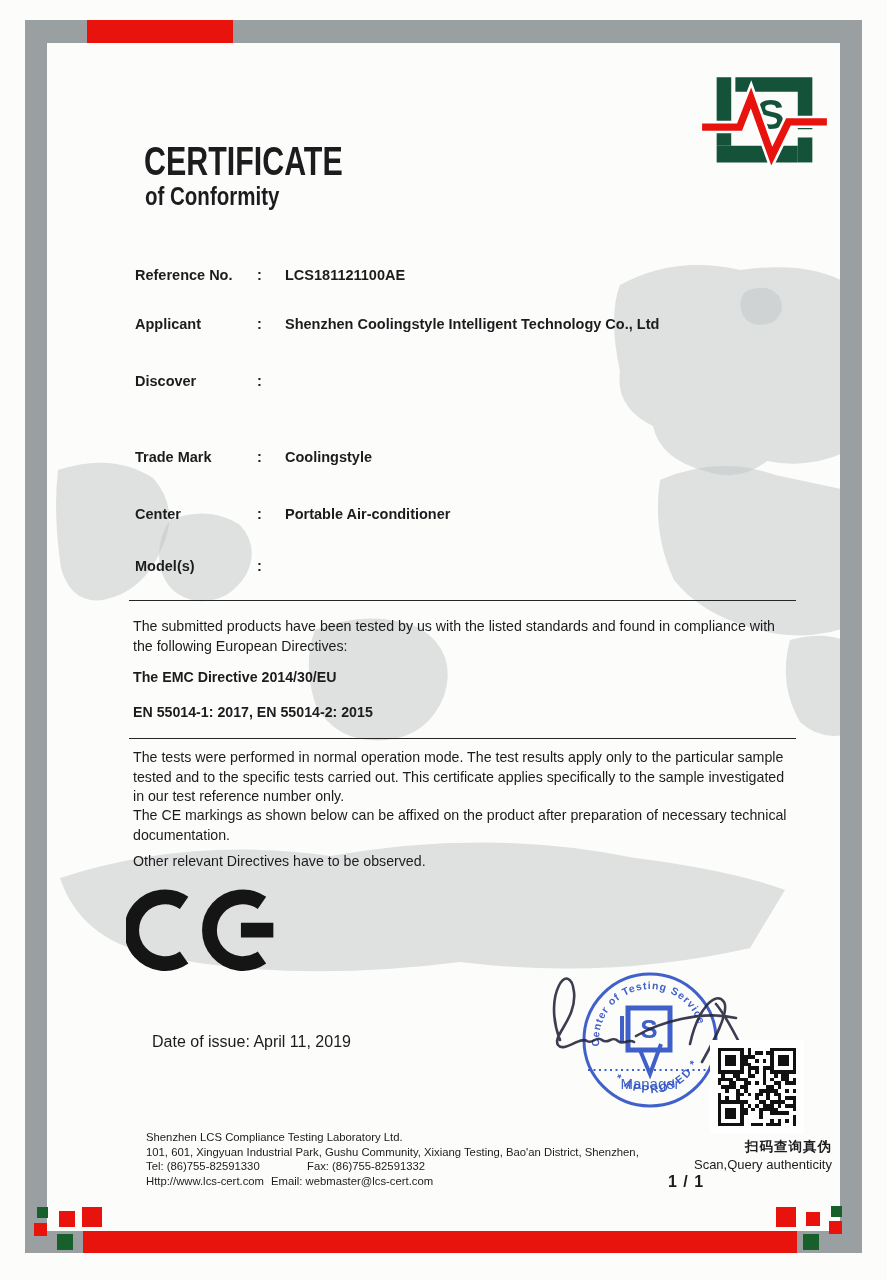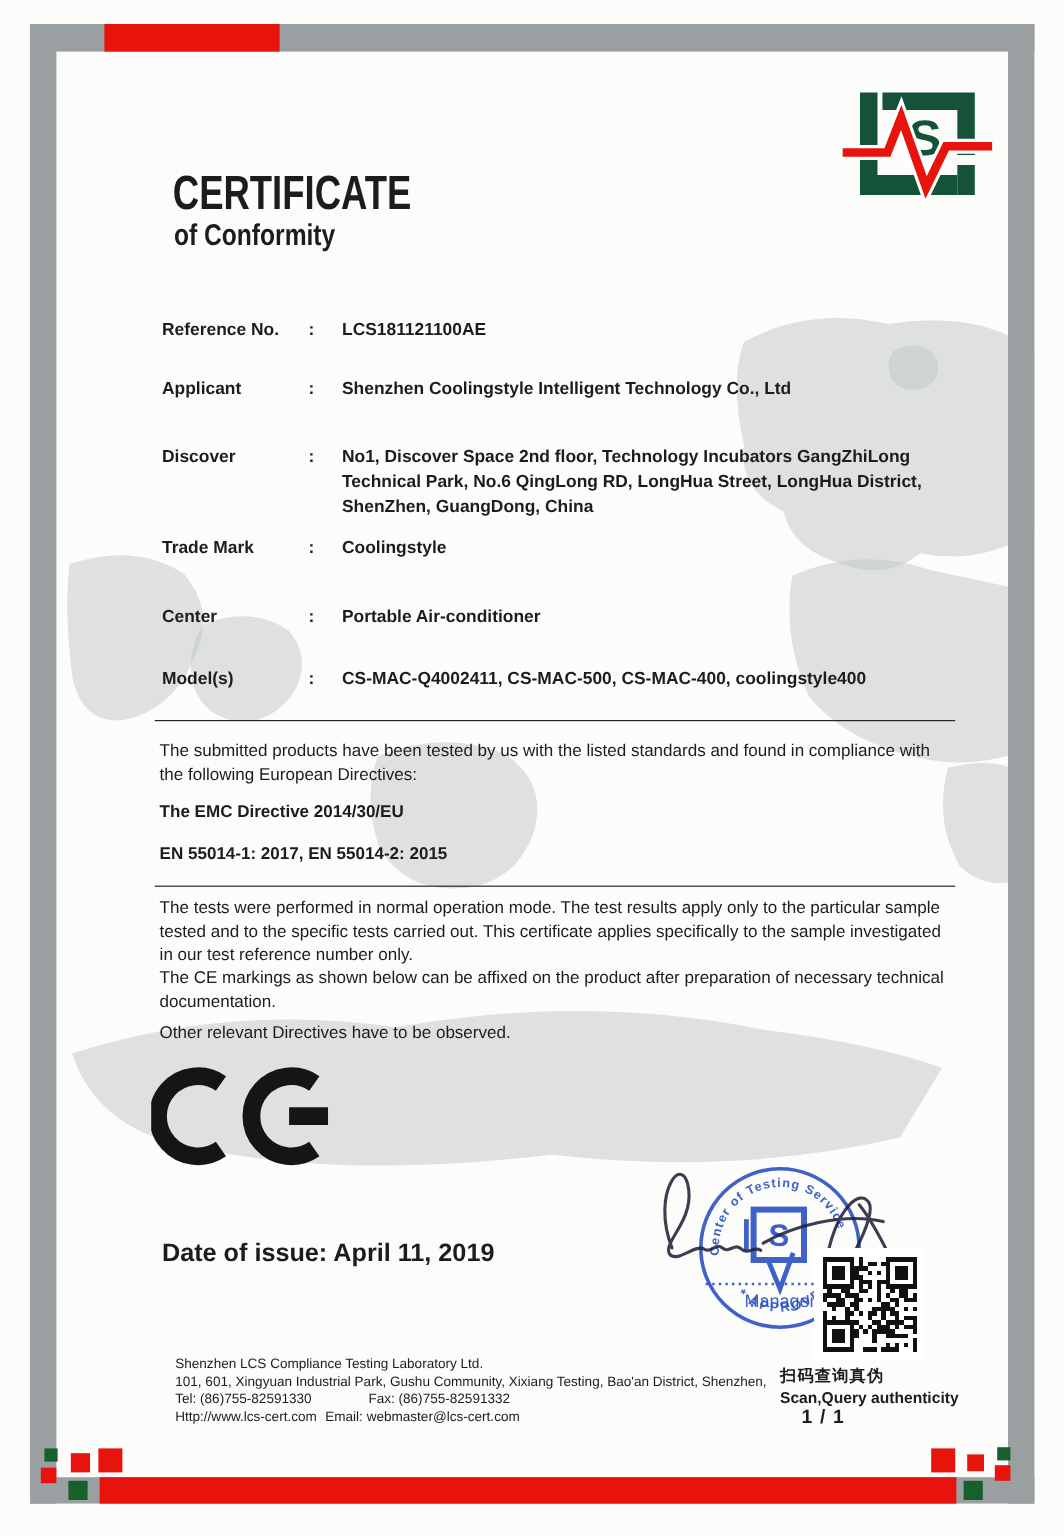--- a/index.html
+++ b/index.html
@@ -37,28 +37,28 @@
   .fcolon{width:28px;flex:none}
   .fvalue{width:514px}
   
   .rule{position:absolute;left:129px;width:667px;border-top:1.7px solid #262626}
   
   .para{position:absolute;left:133px;width:657px;font-size:14.2px;line-height:19.5px}
   .bold{font-weight:bold}
   
   .ce{position:absolute;left:126px;top:882px;width:152px}
   
-  .date{position:absolute;left:135px;top:1033px;font-size:21px;font-weight:bold}
+  .date{position:absolute;left:152px;top:1033px;font-size:16px;font-weight:normal}
   
   .stamp{position:absolute;left:540px;top:952px;width:225px;height:180px;z-index:2}
   
-  .qrwrap{position:absolute;left:650px;top:1040px;width:150px;z-index:3;text-align:left}
+  .qrwrap{position:absolute;left:682px;top:1040px;width:150px;z-index:3;text-align:right}
   .qr{width:94px;height:94px;display:block;margin:0 auto}
   .qr-cn{font-size:13.5px;font-weight:bold;margin-top:4px;letter-spacing:1px}
-  .qr-en{font-size:13px;font-weight:bold;margin-top:1px}
+  .qr-en{font-size:13px;font-weight:normal;margin-top:1px}
   
   .foot{position:absolute;left:146px;top:1130px;font-size:11.3px;line-height:14.6px;width:540px}
   .fcol-tel{display:inline-block;width:161px}
   .fcol-web{display:inline-block;width:125px}
   .pagenum{position:absolute;left:668px;top:1173px;font-size:16px;font-weight:bold;letter-spacing:1px}
 </style>
 </head>
 <body>
 
 <svg class="map" width="887" height="1280" viewBox="0 0 887 1280">
@@ -118,36 +118,34 @@
       <span class="fvalue">LCS181121100AE</span>
   </div>
   <div class="frow" style="top:314px">
     <span class="flabel">Applicant</span>
       <span class="fcolon">:</span>
       <span class="fvalue">Shenzhen Coolingstyle Intelligent Technology Co., Ltd</span>
   </div>
   <div class="frow" style="top:371px">
     <span class="flabel">Discover</span>
       <span class="fcolon">:</span>
-      <span class="fvalue">No1, Discover Space 2nd floor, Technology Incubators GangZhiLong Technical Park, No.6 QingLong RD, LongHua Street, LongHua District, ShenZhen, GuangDong, China</span>
   </div>
   <div class="frow" style="top:447px">
     <span class="flabel">Trade Mark</span>
       <span class="fcolon">:</span>
       <span class="fvalue">Coolingstyle</span>
   </div>
   <div class="frow" style="top:504px">
     <span class="flabel">Center</span>
       <span class="fcolon">:</span>
       <span class="fvalue">Portable Air-conditioner</span>
   </div>
   <div class="frow" style="top:556px">
     <span class="flabel">Model(s)</span>
       <span class="fcolon">:</span>
-      <span class="fvalue">CS-MAC-Q4002411, CS-MAC-500, CS-MAC-400, coolingstyle400</span>
   </div>
 
   <div class="rule" style="top:600px"></div>
   <div class="rule" style="top:738px"></div>
 
   <div class="para" style="top:617px">The submitted products have been tested by us with the listed standards and found in compliance with the following European Directives:</div>
   <div class="para bold" style="top:668px">The EMC Directive 2014/30/EU</div>
   <div class="para bold" style="top:703px">EN 55014-1: 2017, EN 55014-2: 2015</div>
   <div class="para" style="top:748px">The tests were performed in normal operation mode. The test results apply only to the particular sample tested and to the specific tests carried out. This certificate applies specifically to the sample investigated in our test reference number only.</div>
   <div class="para" style="top:806px">The CE markings as shown below can be affixed on the product after preparation of necessary technical documentation.</div>

